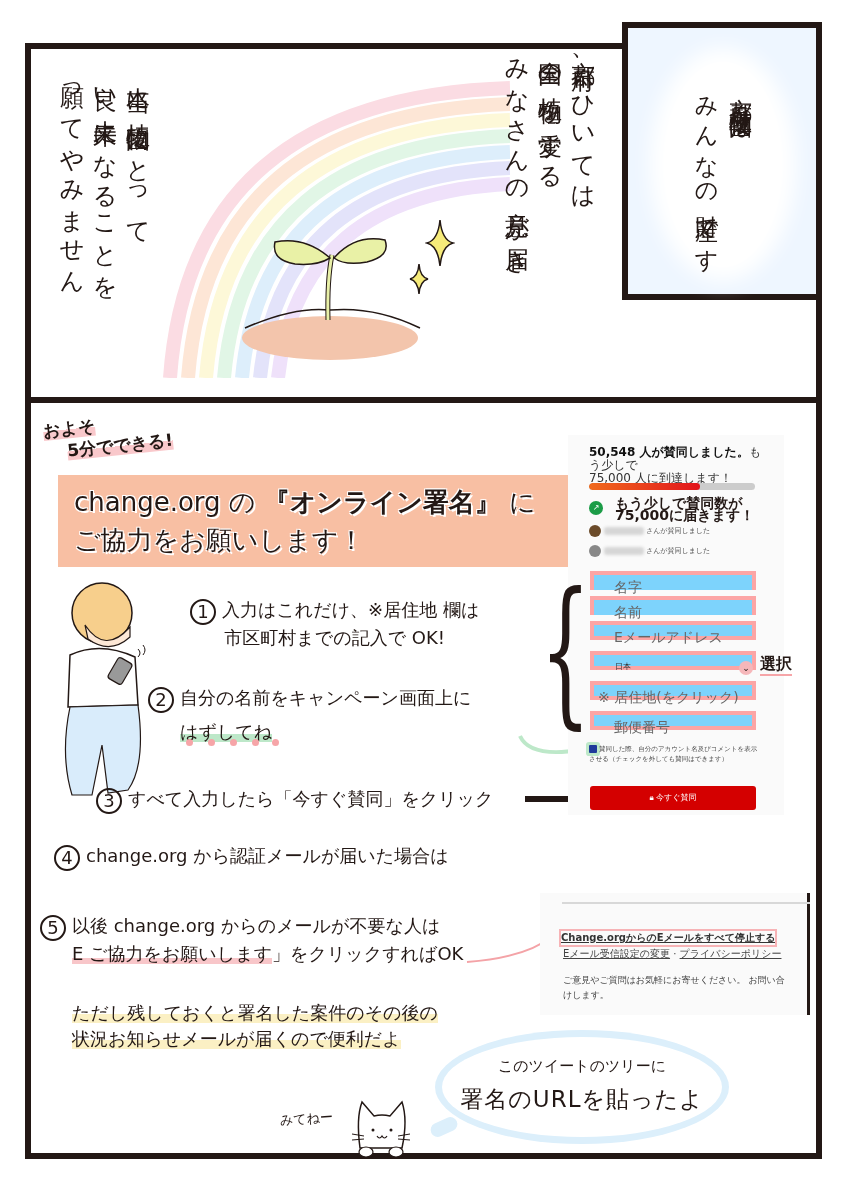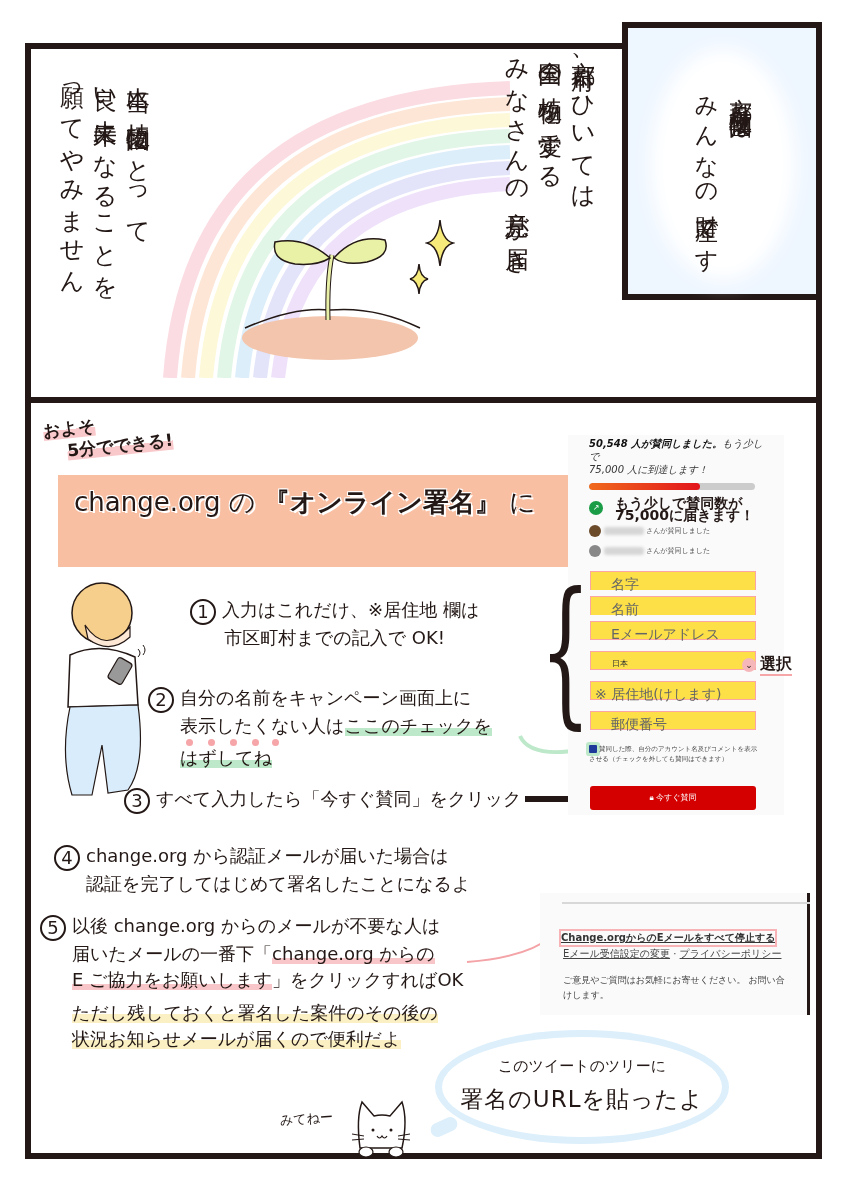--- a/index.html
+++ b/index.html
@@ -31,42 +31,42 @@
   #headline-box b { font-weight: bold; }
 
   .step { position: absolute; font-size: 18px; line-height: 26px; color: #231815; }
   .step .num { display: inline-block; width: 26px; height: 26px; border: 2px solid #231815; border-radius: 50%; text-align: center; line-height: 22px; font-size: 18px; margin-right: 6px; vertical-align: -2px; }
   .green-hl { background: linear-gradient(transparent 62%, #bde8c9 62%); }
   .yellow-hl { background: linear-gradient(transparent 55%, #fbf0c4 55%); }
   .pink-ul { background: linear-gradient(transparent 70%, #f8c6c9 70%); }
 
   #step1 { left: 190px; top: 597px; text-align: center; }
   #step2 { left: 148px; top: 685px; }
-  #step3 { left: 96px; top: 786px; margin-left: 28px; }
+  #step3 { left: 96px; top: 786px; }
   #step4 { left: 54px; top: 843px; }
   #step5 { left: 40px; top: 913px; }
   #step5-note { left: 72px; top: 1000px; }
 
   .emph-dots { position: absolute; left: 186px; top: 739px; }
   .emph-dots span { position: absolute; width: 7px; height: 7px; border-radius: 50%; background: #f6a5a8; }
 
   
   #petition { position: absolute; left: 568px; top: 435px; width: 216px; height: 380px; background: #fafafa; }
-  #petition .count { position: absolute; left: 21px; top: 2px; font-size: 10px; line-height: 13px; color: #333; width: 180px; font-style: italic; }
+  #petition .count { position: absolute; left: 21px; top: 11px; font-size: 12px; line-height: 13px; color: #333; width: 180px; }
   #petition .count b { color: #111; }
   #petition .progress { position: absolute; left: 21px; top: 48px; width: 166px; height: 7px; border-radius: 4px; background: #cccccc; overflow: hidden; }
   #petition .progress .fill { height: 100%; border-radius: 4px; background: linear-gradient(90deg, #f06a1c, #e2141c); }
   #petition .goal { position: absolute; left: 21px; top: 62px; width: 180px; }
   #petition .goal .icon { position: absolute; left: 0; top: 4px; width: 14px; height: 14px; border-radius: 50%; background: #1b9c47; color: #fff; font-size: 8px; text-align: center; line-height: 14px; }
   #petition .goal .txt { position: absolute; left: 26px; top: 0; font-size: 14px; font-weight: bold; line-height: 12px; width: 150px; }
   .supporter { position: absolute; left: 21px; font-size: 7px; color: #555; }
   .supporter .av { display: inline-block; width: 12px; height: 12px; border-radius: 50%; vertical-align: middle; margin-right: 3px; }
   .supporter .blur { display: inline-block; width: 40px; height: 8px; background: #d6d6d6; border-radius: 3px; vertical-align: middle; filter: blur(1.5px); margin-right: 2px; }
 
-  .field { position: absolute; left: 590px; width: 166px; height: 19px; border: 1px solid #fca5a5; background: #fde047; font-size: 14px; color: #666; padding-left: 20px; line-height: 24px; }
+  .field { position: absolute; left: 590px; width: 166px; height: 19px; border: 4px solid #fca5a5; background: #7dd3fc; font-size: 14px; color: #666; padding-left: 20px; line-height: 24px; }
   #field-lastname { top: 571px; border-bottom: none; }
   #field-firstname { top: 596px; border-bottom: none; }
   #field-email { top: 621px; }
   #field-country { top: 651px; font-size: 8px; color: #333; padding-left: 21px; }
   #field-country .chev { position: absolute; right: -1px; top: 6px; width: 14px; height: 14px; border-radius: 50%; background: #f6b7ba; color: #231815; font-size: 9px; text-align: center; line-height: 14px; }
   #field-city { top: 681px; padding-left: 4px; }
   #field-zip { top: 711px; }
   #select-label { position: absolute; left: 760px; top: 654px; font-size: 16px; font-weight: bold; border-bottom: 2px solid #f6a5a8; line-height: 20px; }
 
   #consent { position: absolute; left: 589px; top: 744px; width: 170px; font-size: 6.5px; line-height: 10px; color: #444; }
@@ -144,39 +144,39 @@
 
 <div class="frame" id="panel-bottom"></div>
 
 <div id="tagline">
   <span class="pink-hl">およそ</span>
   <span class="l2"><span class="pink-hl">5分でできる!</span></span>
 </div>
 
 <div id="headline-box">
   <div><span>change.org の</span> <b>『オンライン署名』</b> <span>に</span></div>
+  <div>ご協力をお願いします！</div>
 </div>
 
 <svg style="position:absolute;left:50px;top:575px;width:115px;height:250px" viewBox="0 0 115 250">
   <ellipse cx="52" cy="38" rx="30" ry="30" fill="#f7cf8c" stroke="#231815" stroke-width="1.5"></ellipse>
   <path d="M 35 50 Q 55 80 80 52 L 80 62 Q 60 80 38 64 Z" fill="#fde8d6" stroke="#231815" stroke-width="1.2"></path>
   <path d="M 20 80 Q 50 66 85 82 L 88 130 L 18 132 Z" fill="#ffffff" stroke="#231815" stroke-width="1.5"></path>
   <rect x="62" y="84" width="16" height="24" rx="3" transform="rotate(30 70 96)" fill="#999" stroke="#231815" stroke-width="1.2"></rect>
   <path d="M 20 132 L 88 130 Q 96 190 78 215 L 58 218 L 52 170 L 42 220 L 22 220 Q 10 180 20 132 Z" fill="#d9ecfb" stroke="#231815" stroke-width="1.2"></path>
   <path d="M 88 82 q 4 -4 0 -8 M 93 80 q 4 -5 0 -10" fill="none" stroke="#231815" stroke-width="1"></path>
 </svg>
 
 <div class="step" id="step1">
   <div><span class="num">1</span><span>入力はこれだけ、※居住地 欄は</span></div>
   <div>市区町村までの記入で OK!</div>
 </div>
 
 <div class="step" id="step2">
   <div><span class="num">2</span><span>自分の名前をキャンペーン画面上に</span></div>
-  <div style="padding-left:32px"><span>表示したくない人は</span><span class="green-hl">ここのチェックを</span></div>
   <div style="padding-left:32px;margin-top:6px"><span class="green-hl">はずしてね</span></div>
 </div>
 <div class="emph-dots">
   <span style="left:0"></span>
     <span style="left:22px"></span>
     <span style="left:44px"></span>
     <span style="left:66px"></span>
     <span style="left:86px"></span>
 </div>
 
@@ -188,26 +188,24 @@
 <div class="step" id="step3">
   <span class="num">3</span><span>すべて入力したら「今すぐ賛同」をクリック</span>
 </div>
 <svg style="position:absolute;left:525px;top:789px;width:68px;height:20px" viewBox="0 0 68 20">
   <rect x="0" y="7" width="50" height="6" fill="#231815"></rect>
   <path d="M 48 0 L 66 10 L 48 20 Z" fill="#231815"></path>
 </svg>
 
 <div class="step" id="step4">
   <div><span class="num">4</span><span>change.org から認証メールが届いた場合は</span></div>
-  <div style="padding-left:32px">認証を完了してはじめて署名したことになるよ</div>
 </div>
 
 <div class="step" id="step5">
   <div><span class="num">5</span><span>以後 change.org からのメールが不要な人は</span></div>
-  <div style="padding-left:32px"><span>届いたメールの一番下「</span><span class="pink-ul">change.org からの</span></div>
   <div style="padding-left:32px"><span class="pink-ul">E ご協力をお願いします</span><span>」をクリックすればOK</span></div>
 </div>
 <svg style="position:absolute;left:465px;top:928px;width:100px;height:40px" viewBox="0 0 100 40">
   <path d="M 2 34 Q 60 30 88 8" fill="none" stroke="#f4a3a7" stroke-width="2"></path>
   <path d="M 82 4 L 94 4 L 90 15 Z" fill="#f4a3a7"></path>
 </svg>
 
 <div class="step" id="step5-note">
   <div><span class="yellow-hl">ただし残しておくと署名した案件のその後の</span></div>
   <div><span class="yellow-hl">状況お知らせメールが届くので便利だよ</span></div>
@@ -229,21 +227,21 @@
   <div class="supporter" style="top:110px"><span class="av" style="background:#888"></span><span class="blur"></span><span>さんが賛同しました</span></div>
 </div>
 
 <div id="brace">{</div>
 
 <div class="field" id="field-lastname">名字</div>
 <div class="field" id="field-firstname">名前</div>
 <div class="field" id="field-email">Eメールアドレス</div>
 <div class="field" id="field-country"><span>日本</span><span class="chev">⌄</span></div>
 <div id="select-label">選択</div>
-<div class="field" id="field-city">※ 居住地(けします)</div>
+<div class="field" id="field-city">※ 居住地(をクリック)</div>
 <div class="field" id="field-zip">郵便番号</div>
 
 <div id="consent">
   <span class="cb"></span><span>賛同した際、自分のアカウント名及びコメントを表示させる（チェックを外しても賛同はできます）</span>
 </div>
 
 <button id="sign-button"><span>🔒︎ </span><span>今すぐ賛同</span></button>
 
 <div id="email-footer">
   <div class="hr"></div>

